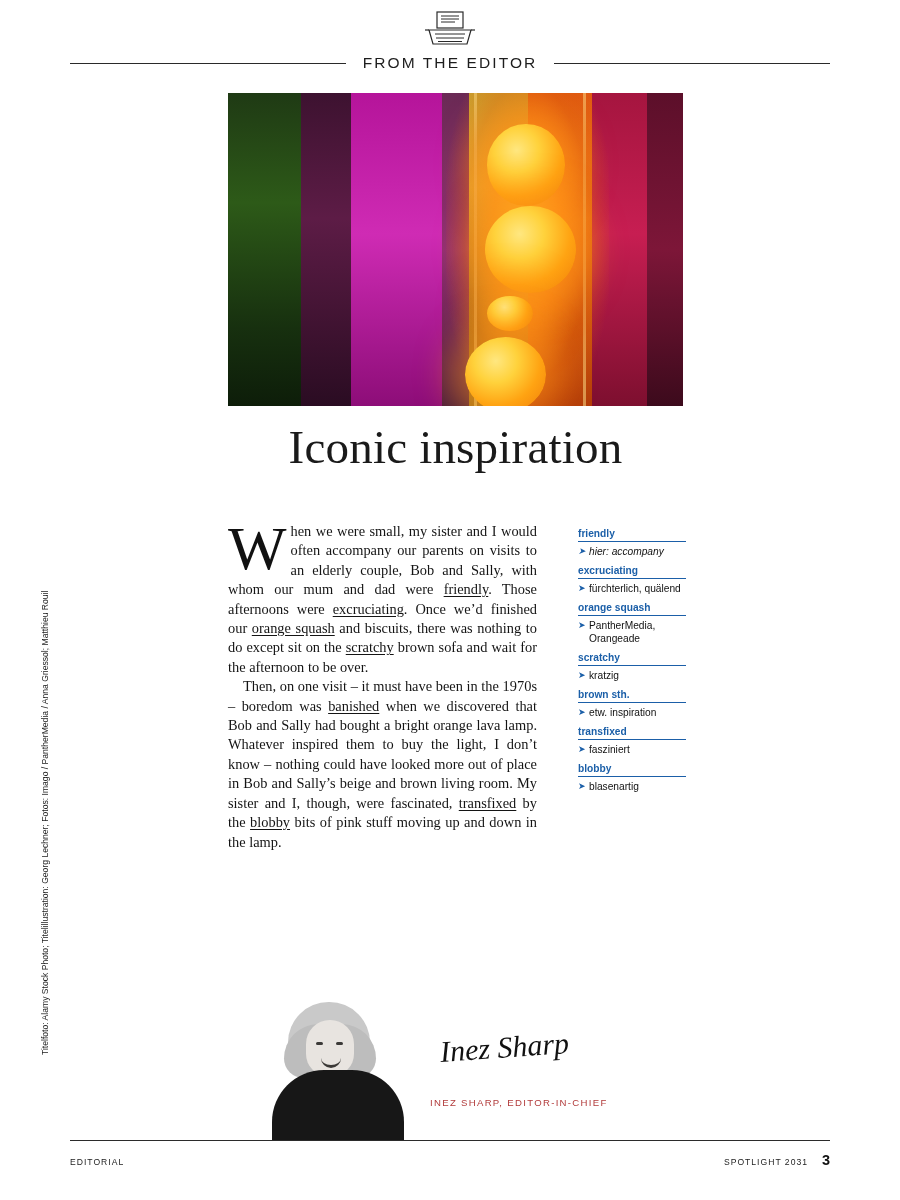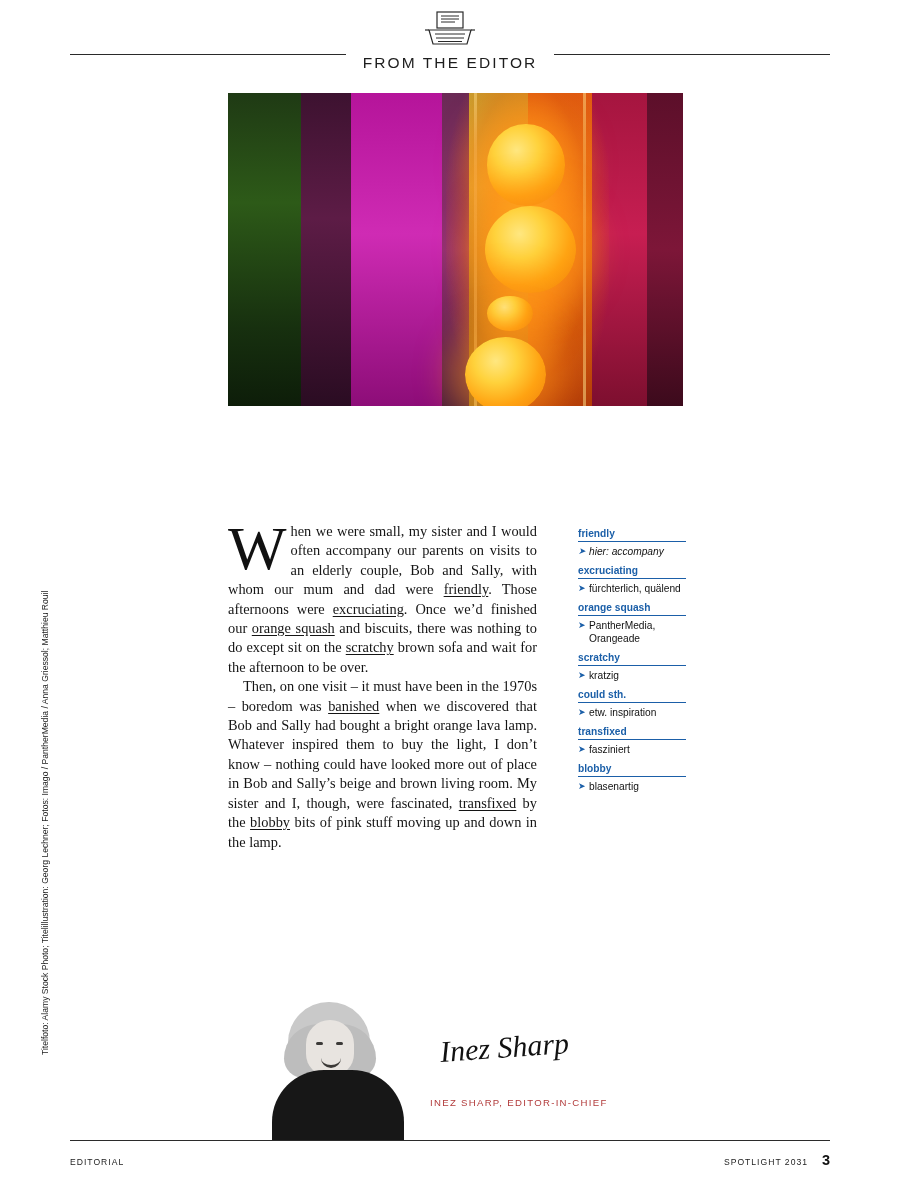--- a/index.html
+++ b/index.html
@@ -32,20 +32,21 @@
     transform: translateX(-50%);
     width: 54px;
     height: 38px;
   }
   .editor-rule-row {
     position: absolute;
     top: 46px;
     left: 0;
     right: 0;
     display: flex;
+    align-items: center;
   }
   .editor-rule-row .rule {
     flex: 1 1 auto;
     height: 1px;
     background: #2a2a2a;
   }
   .editor-label {
     font-family: "Liberation Sans", sans-serif;
     font-size: 15.5px;
     letter-spacing: 2.1px;
@@ -342,20 +343,21 @@
     <div class="band b8"></div>
     <div class="hero-stripe hs1"></div>
     <div class="hero-stripe hs2"></div>
     <div class="lamp-glow"></div>
     <div class="blob blob-a"></div>
     <div class="blob blob-b"></div>
     <div class="blob blob-c"></div>
     <div class="blob blob-d"></div>
   </div>
 
+  <div class="headline">Iconic inspiration</div>
 
   <div class="body-col">
     <p class="first">
       <span class="dropcap">W</span><span>hen we were small, my sister and I would often accompany our parents on visits to an elderly couple, Bob and Sally, with whom our mum and dad were </span><span class="u">friendly</span><span>. Those afternoons were </span><span class="u">excruciating</span><span>. Once we’d finished our </span><span class="u">orange squash</span><span> and biscuits, there was nothing to do except sit on the </span><span class="u">scratchy</span><span> brown sofa and wait for the afternoon to be over.</span>
     </p>
     <p>
       <span>Then, on one visit – it must have been in the 1970s – boredom was </span><span class="u">banished</span><span> when we discovered that Bob and Sally had bought a bright orange lava lamp. Whatever inspired them to buy the light, I don’t know – nothing could have looked more out of place in Bob and Sally’s beige and brown living room. My sister and I, though, were fascinated, </span><span class="u">transfixed</span><span> by the </span><span class="u">blobby</span><span> bits of pink stuff moving up and down in the lamp.</span>
     </p>
   </div>
 
@@ -370,21 +372,21 @@
     </div>
     <div class="gl-entry">
       <div class="gl-term">orange squash</div>
       <div class="gl-def"><span class="arrow">➤</span><span>PantherMedia, Orangeade</span></div>
     </div>
     <div class="gl-entry">
       <div class="gl-term">scratchy</div>
       <div class="gl-def"><span class="arrow">➤</span><span>kratzig</span></div>
     </div>
     <div class="gl-entry">
-      <div class="gl-term">could sth.</div>
+      <div class="gl-term">brown sth.</div>
       <div class="gl-def"><span class="arrow">➤</span><span>etw. inspiration</span></div>
     </div>
     <div class="gl-entry">
       <div class="gl-term">transfixed</div>
       <div class="gl-def"><span class="arrow">➤</span><span>fasziniert</span></div>
     </div>
     <div class="gl-entry">
       <div class="gl-term">blobby</div>
       <div class="gl-def"><span class="arrow">➤</span><span>blasenartig</span></div>
     </div>

